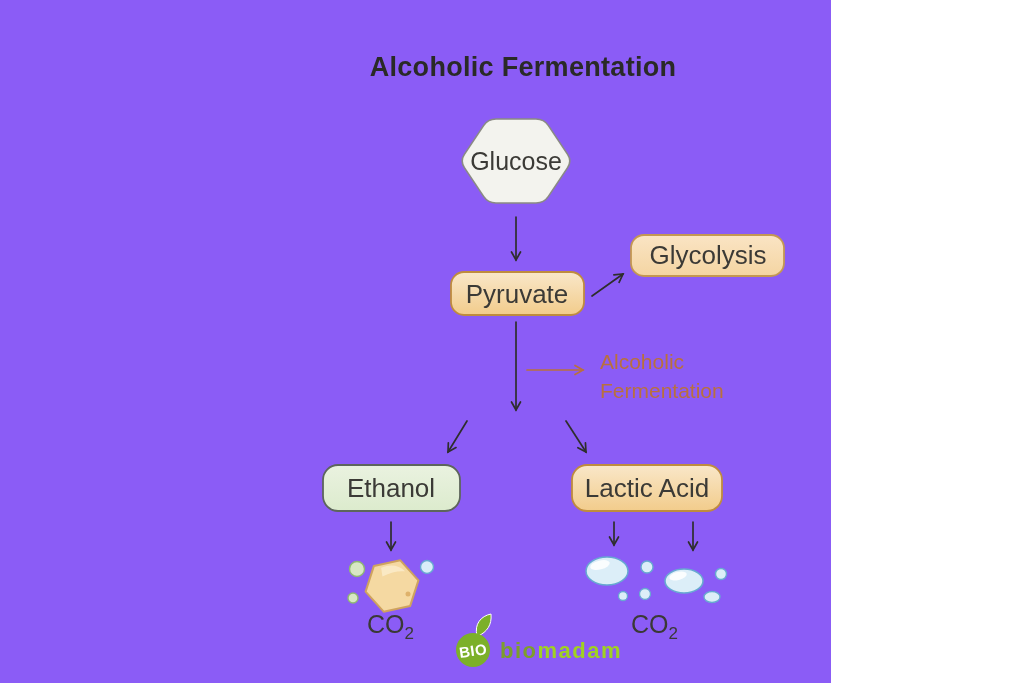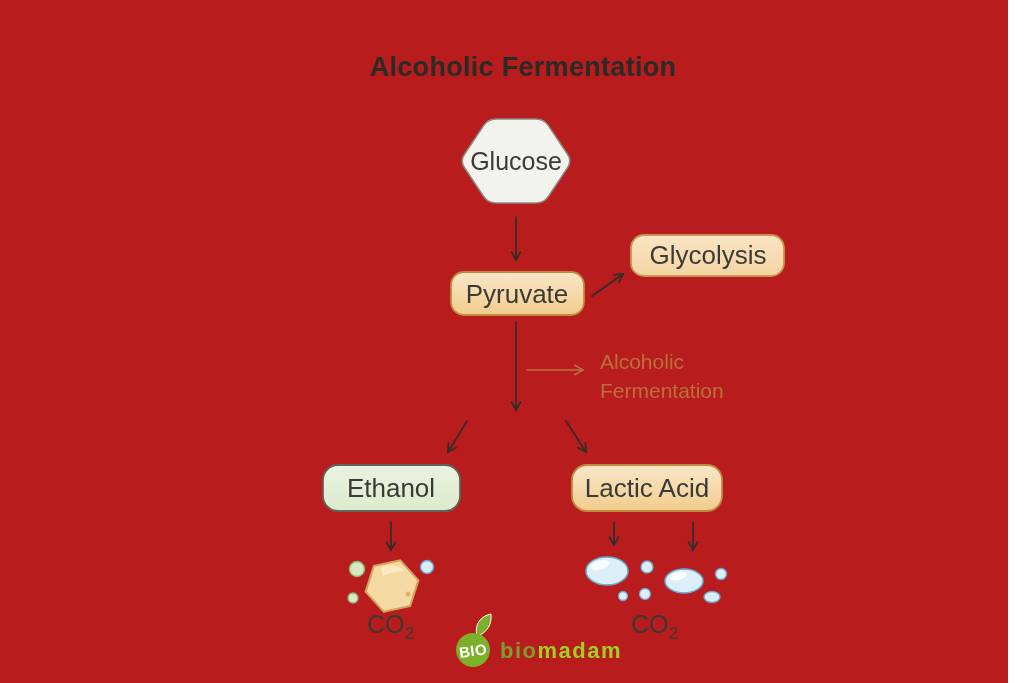--- a/index.html
+++ b/index.html
@@ -1,19 +1,19 @@
 <!DOCTYPE html>
 <html><head>
 <meta charset="utf-8">
 <style>
   html,body{margin:0;padding:0;background:#ffffff;}
   .canvas{
     position:relative;
-    width:1008px;height:683px;
-    background:#b91c1c;
+    width:831px;height:683px;
+    background:#8b5cf6;
     overflow:hidden;
     font-family:"Liberation Sans", sans-serif;
   }
   .canvas svg{position:absolute;top:0;left:0;}
   svg text{font-family:"Liberation Sans", sans-serif;fill:#3b3a36;}
   .title-text{font-size:27px;font-weight:600;fill:#2a2a27;letter-spacing:.3px;}
   .node-label{font-size:26px;}
   .node-label-sm{font-size:25px;}
   .accent-label{font-size:21px;fill:#b9703d;}
   .co2-text{font-size:25px;fill:#3a3936;}

